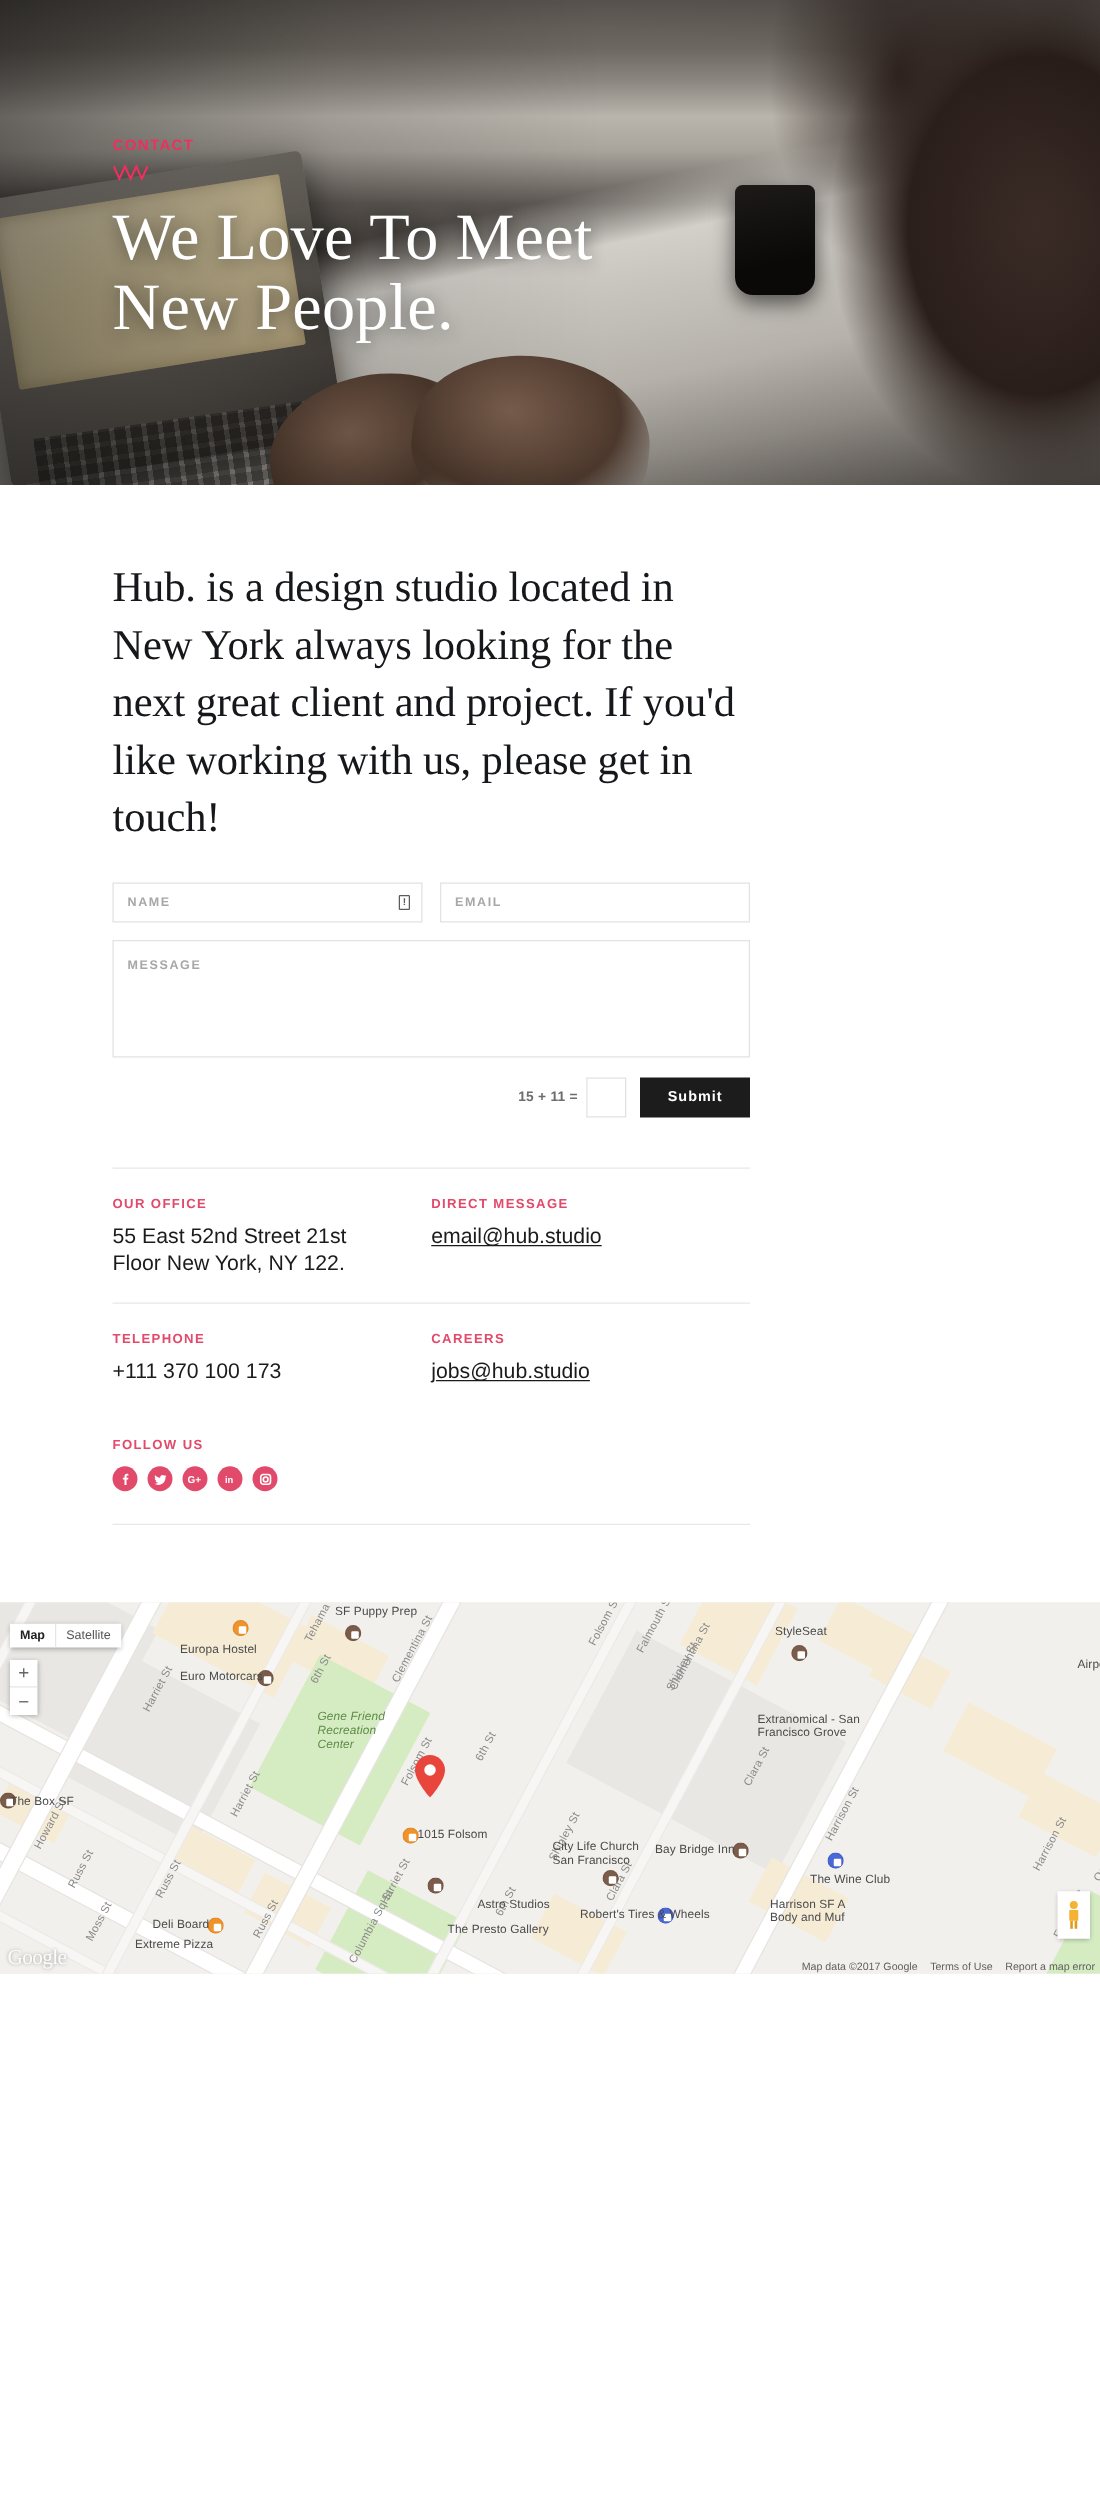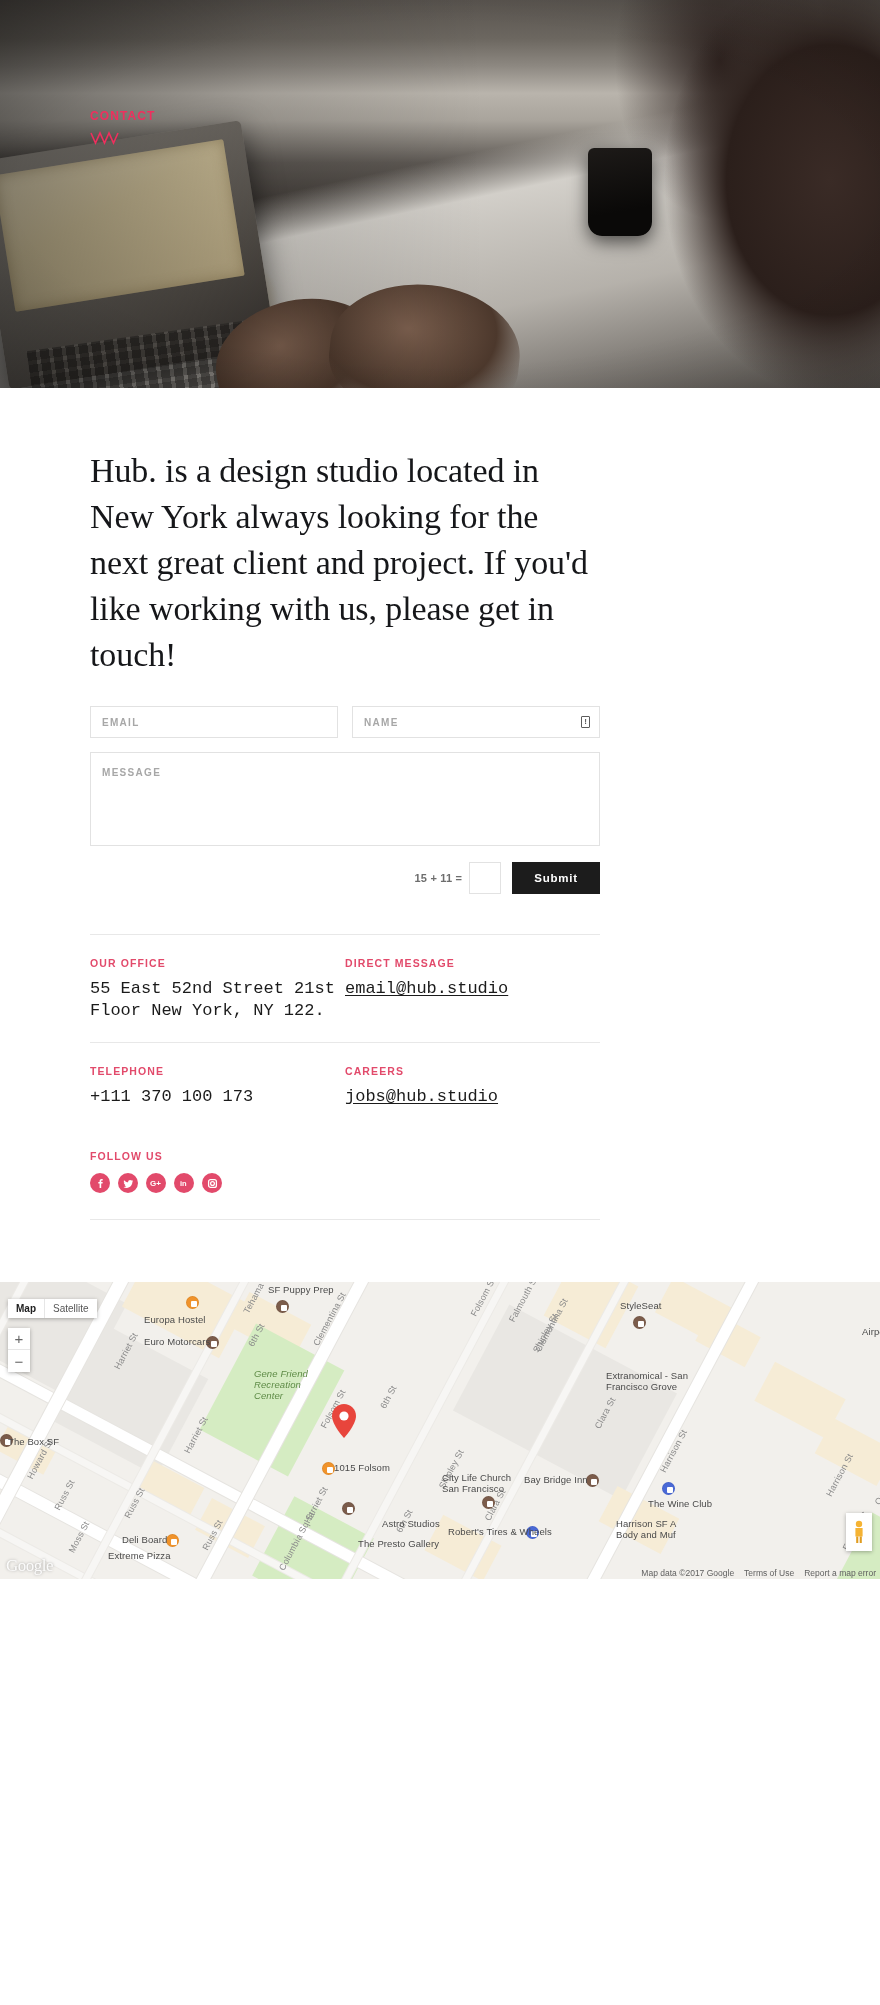--- a/index.html
+++ b/index.html
@@ -214,21 +214,21 @@
   .detail-col { width: 50%; }
   .detail-label {
     color: #e24a6b;
     font-size: 10.5px;
     font-weight: 700;
     letter-spacing: 1.1px;
     text-transform: uppercase;
     margin-bottom: 9px;
   }
   .detail-value {
-    font-family: Liberation Mono, monospace;
+    font-family: Liberation Sans, sans-serif;
     font-size: 17px;
     line-height: 22px;
     color: #1b1b1b;
     white-space: pre-line;
   }
   a.detail-value {
     color: #1b1b1b;
     text-decoration: underline;
     text-underline-offset: 2px;
   }
@@ -357,38 +357,40 @@
   <div class="hero-hand-a"></div>
   <div class="hero-hand-b"></div>
   <div class="hero-mug"></div>
   <div class="hero-vignette"></div>
 
   <div class="hero-inner">
     <div class="eyebrow">CONTACT</div>
     <svg class="zigzag" viewBox="0 0 40 16">
       <polyline points="1,3 5.5,13 10,3 14.5,13 19,3 23.5,13 28,3" fill="none" stroke="#ef2f5e" stroke-width="1.6"></polyline>
     </svg>
+    <h1 class="hero-title">We Love To Meet
+New People.</h1>
   </div>
 </section>
 
 <main class="main">
   <div class="container">
 
     <p class="lede">Hub. is a design studio located in New York always looking for the next great client and project. If you'd like working with us, please get in touch!</p>
 
     <form class="form">
       <div class="row">
-        <div class="field">
-          <span class="ph">EMAIL</span>
-          <input type="text" value="" style="">
-        </div>
         <div class="field">
           <span class="ph">NAME</span>
           <input type="text" value="" style="">
           <span class="alert-icon">!</span>
+        </div>
+        <div class="field">
+          <span class="ph">EMAIL</span>
+          <input type="text" value="" style="">
         </div>
       </div>
 
       <div class="field message">
         <span class="ph">MESSAGE</span>
         <textarea style=""></textarea>
       </div>
 
       <div class="form-bottom">
         <div class="captcha">
@@ -550,21 +552,21 @@
 San Francisco</div>
       <div class="poi-dot" style="left: 586px; top: 192px;"></div>
       <div class="poi" style="left: 524px; top: 192px; white-space: pre-line; text-align: center;">Bay Bridge Inn</div>
       <div class="poi-dot blue" style="left: 662px; top: 200px;"></div>
       <div class="poi" style="left: 648px; top: 216px; white-space: pre-line;">The Wine Club</div>
       <div class="poi" style="left: 616px; top: 236px; white-space: pre-line;">Harrison SF A
 Body and Muf</div>
       <div class="poi-dot" style="left: 342px; top: 220px;"></div>
       <div class="poi" style="left: 382px; top: 236px; white-space: pre-line;">Astro Studios</div>
       <div class="poi-dot blue" style="left: 526px; top: 244px;"></div>
-      <div class="poi" style="left: 448px; top: 244px; white-space: pre-line;">Robert's Tires &amp; Wheels</div>
+      <div class="poi" style="left: 464px; top: 244px; white-space: pre-line;">Robert's Tires &amp; Wheels</div>
       <div class="poi" style="left: 358px; top: 256px; white-space: pre-line;">The Presto Gallery</div>
       <div class="poi-dot orange" style="left: 166px; top: 252px;"></div>
       <div class="poi" style="left: 122px; top: 252px; white-space: pre-line;">Deli Board</div>
       <div class="poi" style="left: 108px; top: 268px; white-space: pre-line;">Extreme Pizza</div>
     </div>
 
   <svg class="pin" style="left:332px;top:122px" viewBox="0 0 24 34">
     <path d="M12 0C5.4 0 0 5.4 0 12c0 9 12 22 12 22s12-13 12-22C24 5.4 18.6 0 12 0z" fill="#e8453c"></path>
     <circle cx="12" cy="12" r="4.6" fill="#fff"></circle>
   </svg>

